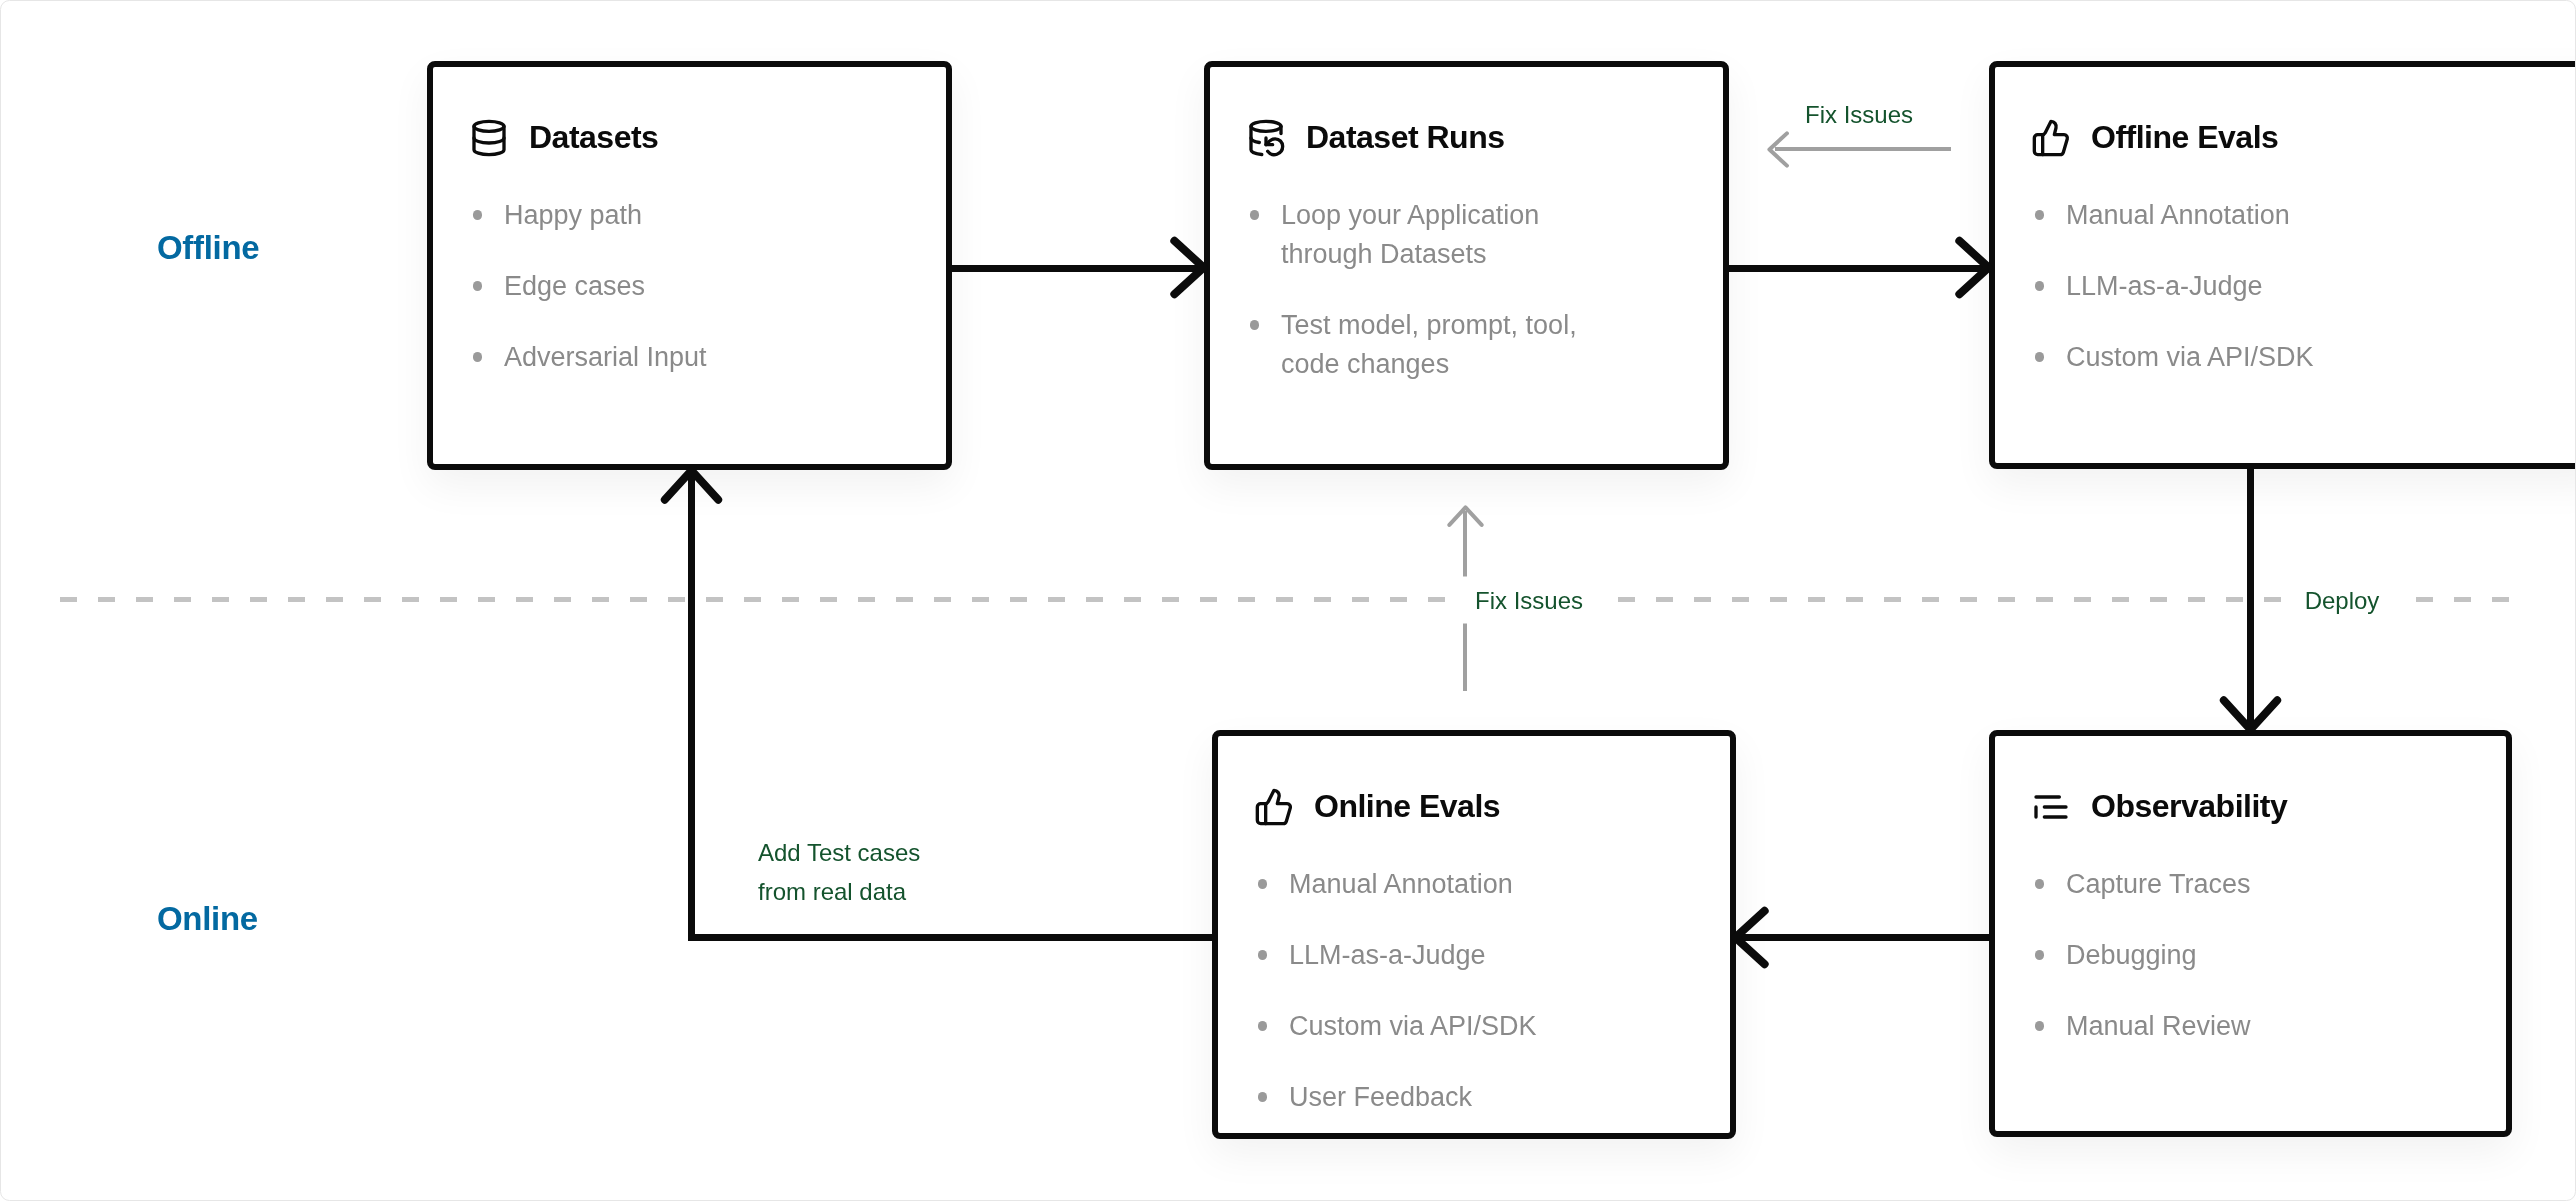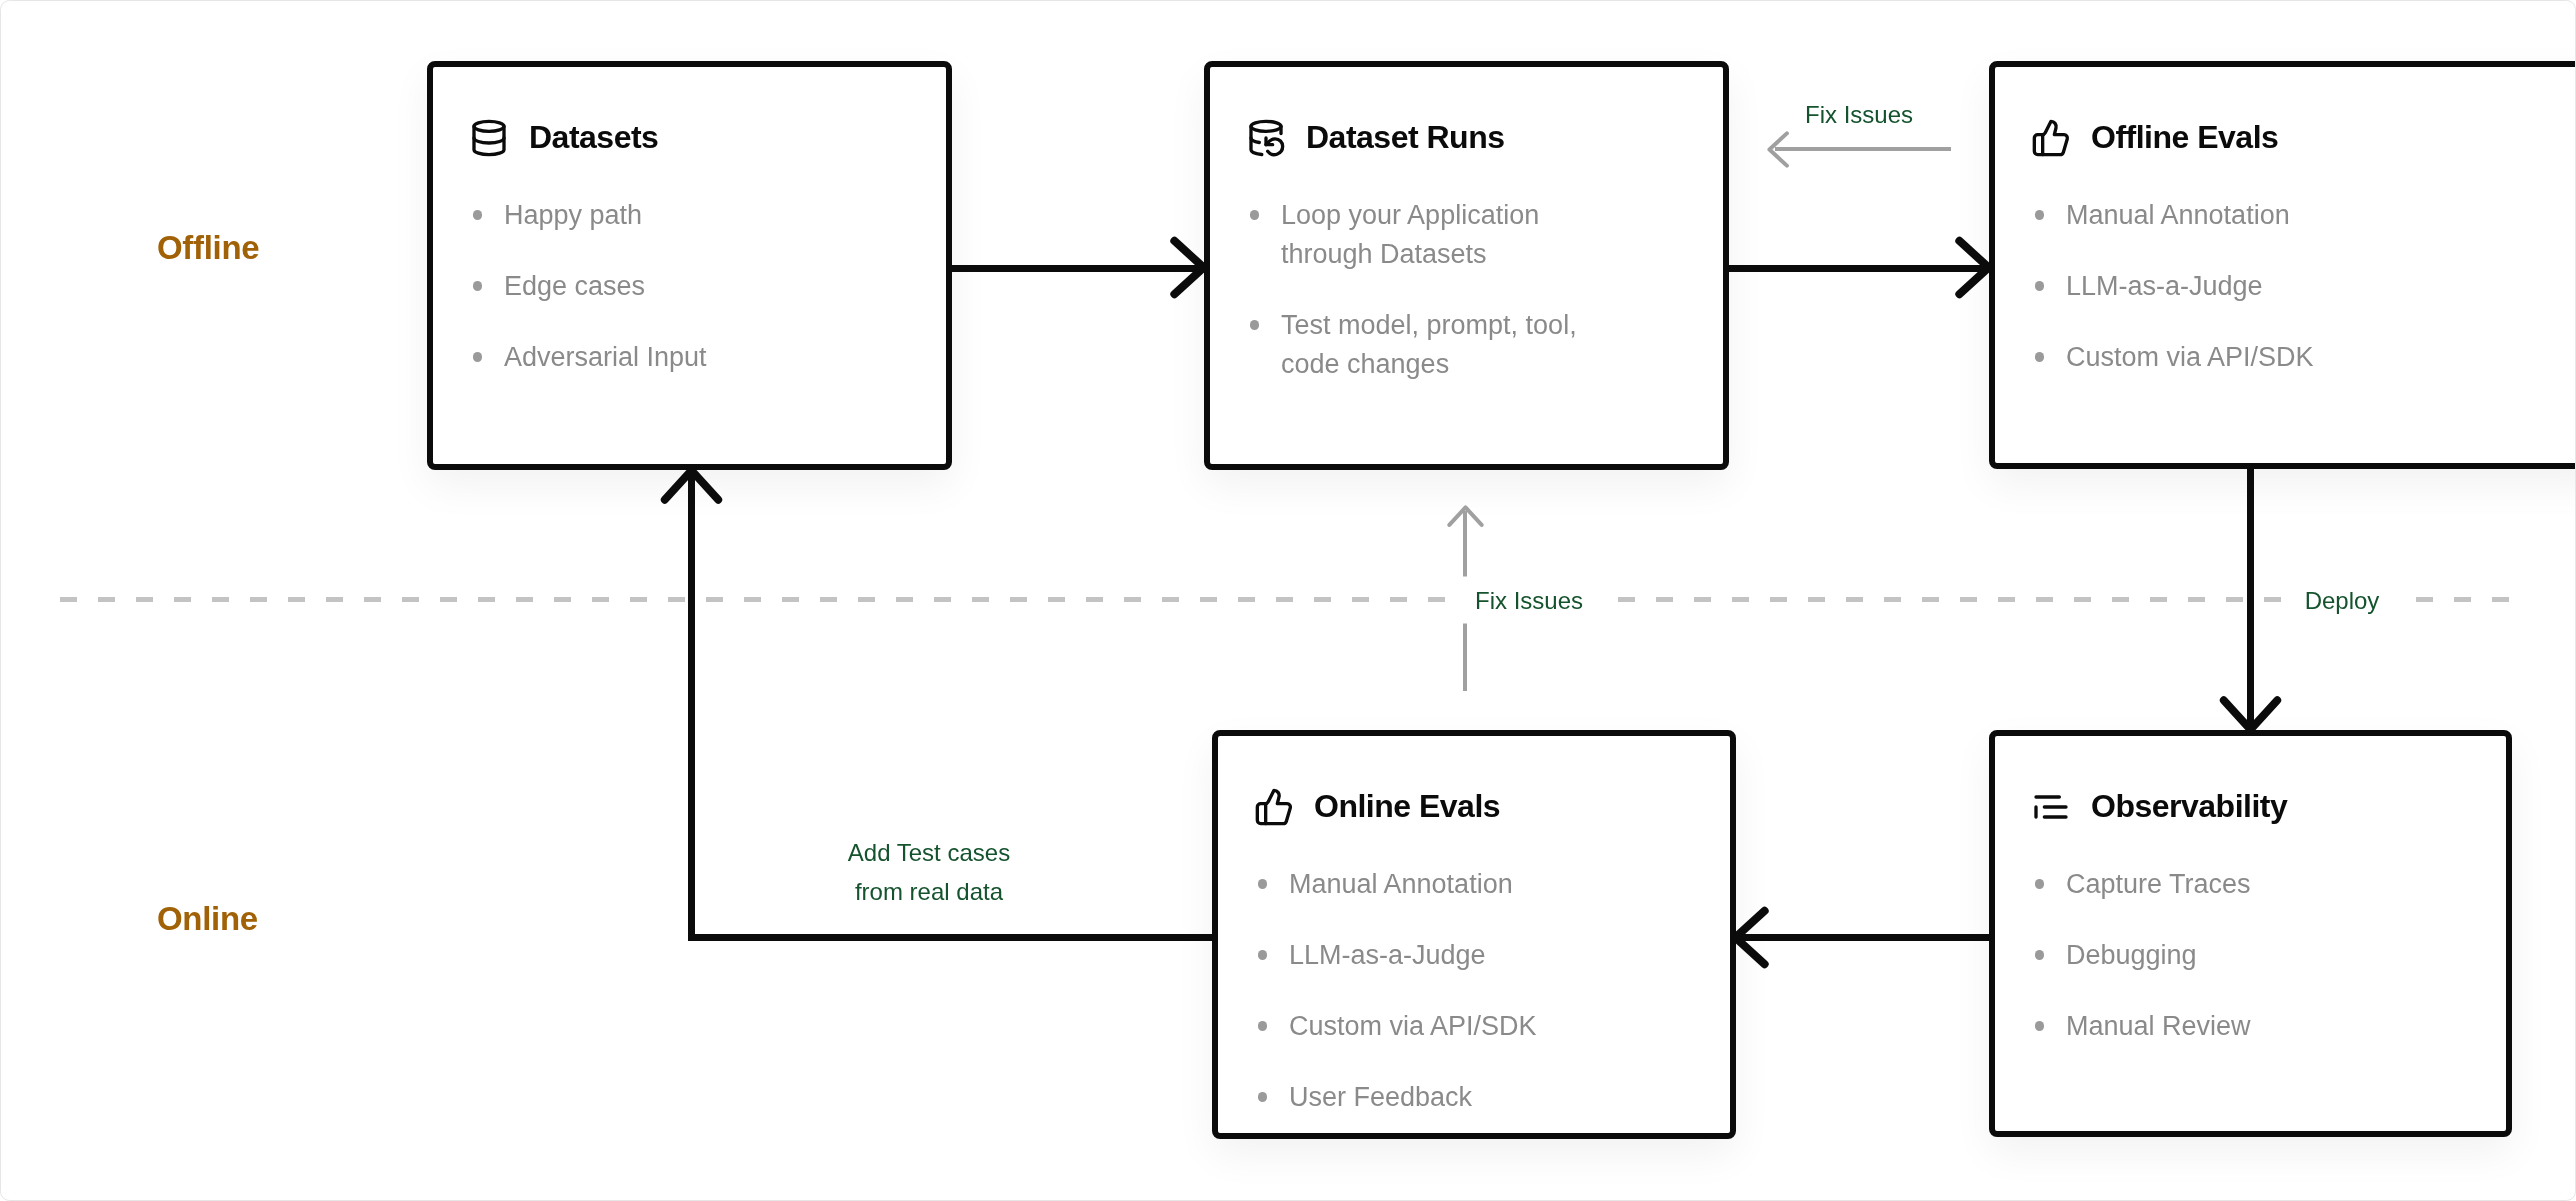--- a/index.html
+++ b/index.html
@@ -20,34 +20,34 @@
   .box-title{font-size:32px;font-weight:700;color:#0b0b0b;letter-spacing:-0.5px;white-space:nowrap;}
   .box-list{list-style:none;margin:38px 0 0 0;padding:0;}
   .box-list li{
     position:relative;padding-left:39px;margin-bottom:32px;
     font-size:27px;line-height:39px;color:#8a8a8a;white-space:pre-line;
   }
   .box-list li::before{
     content:"";position:absolute;left:8px;top:14.8px;width:9.4px;height:9.4px;border-radius:50%;background:#9a9a9a;
   }
   
-  .section-label{position:absolute;font-size:33px;font-weight:700;color:#a16207;letter-spacing:-0.3px;}
+  .section-label{position:absolute;font-size:33px;font-weight:700;color:#0369a1;letter-spacing:-0.3px;}
   
   .divider{
     position:absolute;left:59px;top:596px;width:2458px;height:4.7px;
     background:repeating-linear-gradient(90deg,#c3c3c3 0 17.4px,transparent 17.4px 38px);
   }
   
   .shaft{position:absolute;background:#0b0b0b;}
   .shaft.gray{background:#a0a0a0;}
   .chev{position:absolute;}
   
   .flow-label{position:absolute;font-size:24px;color:#14532d;line-height:39px;}
   .flow-label.masked{background:#ffffff;padding:4px 23px;transform:translate(-50%,-50%);white-space:nowrap;}
-  .flow-label.centered{text-align:center;white-space:pre-line;}
+  .flow-label.centered{white-space:pre-line;}
 </style>
 </head>
 <body>
 
 <div id="canvas">
 
   <div class="section-label" style="left:156px;top:228px;">Offline</div>
   <div class="section-label" style="left:156px;top:899px;">Online</div>
 
   <div class="divider"></div>

